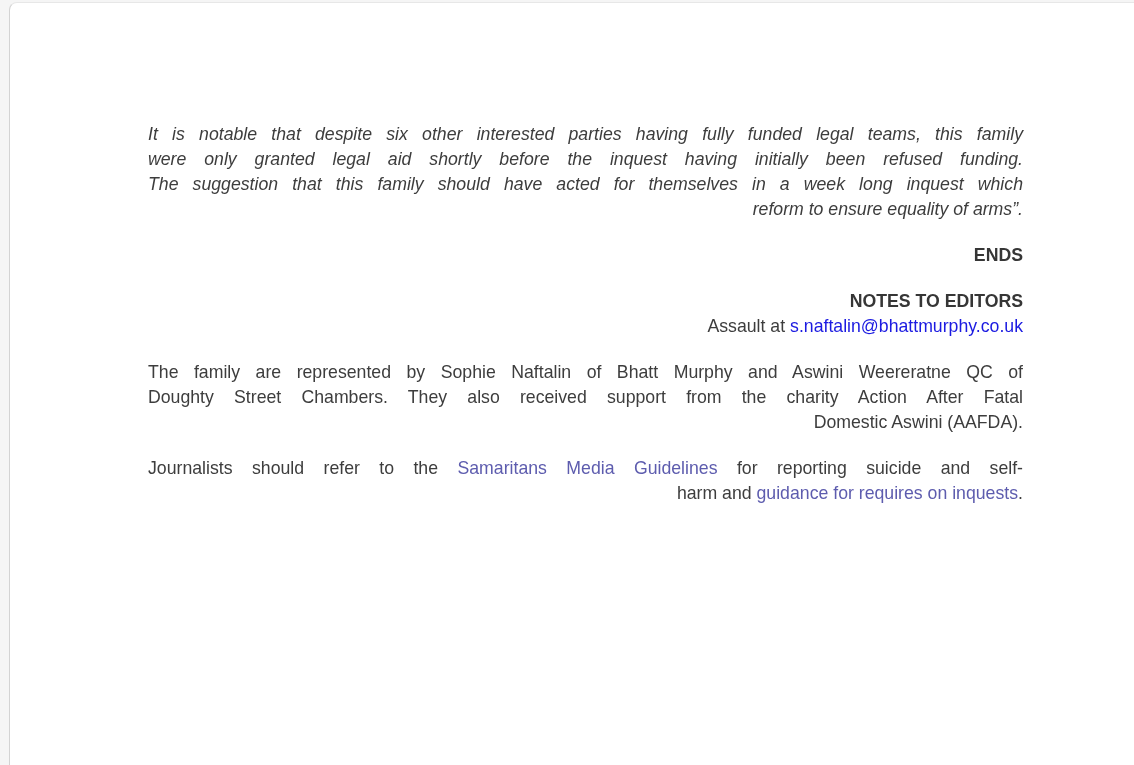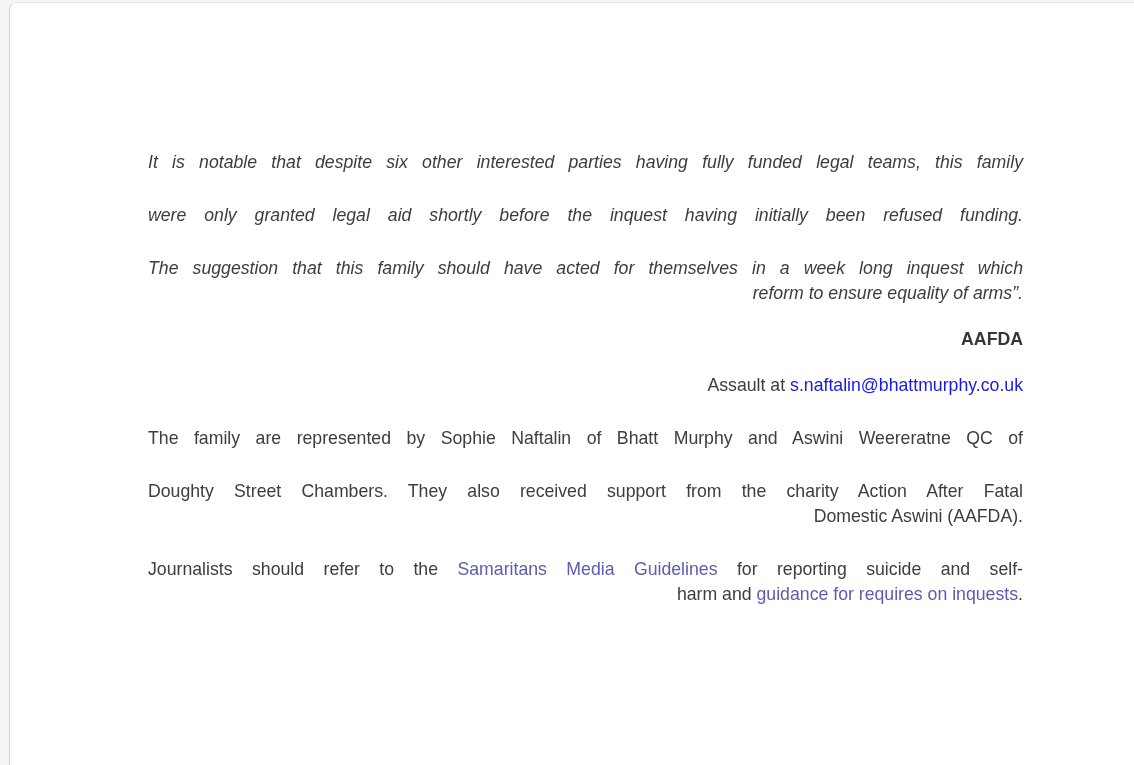--- a/index.html
+++ b/index.html
@@ -43,21 +43,20 @@
     margin-bottom: 0;
   }
   .line {
     line-height: 25px;
     text-align: right;
     white-space: normal;
   }
   .line.justify {
     text-align: justify;
     text-align-last: justify;
-    margin-top: 28px;
   }
   .para.italic .line {
     font-style: italic;
   }
   .para.bold {
     font-weight: bold;
     color: var(--heading-text, #363636);
   }
   .lnk {
     cursor: pointer;
@@ -75,21 +74,24 @@
 <div class="viewer">
   <div class="page">
     <div class="content">
         <div class="para italic">
           <div class="line justify"><span>It is notable that despite six other interested parties having fully funded legal teams, this family</span></div>
           <div class="line justify"><span>were only granted legal aid shortly before the inquest having initially been refused funding.</span></div>
           <div class="line justify"><span>The suggestion that this family should have acted for themselves in a week long inquest which</span></div>
           <div class="line"><span>reform to ensure equality of arms”.</span></div>
         </div>
         <div class="para bold">
-          <div class="line"><span>AAFDA</span></div>
+          <div class="line"><span>ENDS</span></div>
+        </div>
+        <div class="para bold tight-after">
+          <div class="line"><span>NOTES TO EDITORS</span></div>
         </div>
         <div class="para">
           <div class="line"><span>Assault at </span><a class="lnk email">s.naftalin@bhattmurphy.co.uk</a></div>
         </div>
         <div class="para">
           <div class="line justify"><span>The family are represented by Sophie Naftalin of Bhatt Murphy and Aswini Weereratne QC of</span></div>
           <div class="line justify"><span>Doughty Street Chambers. They also received support from the charity Action After Fatal</span></div>
           <div class="line"><span>Domestic Aswini (AAFDA).</span></div>
         </div>
         <div class="para">

